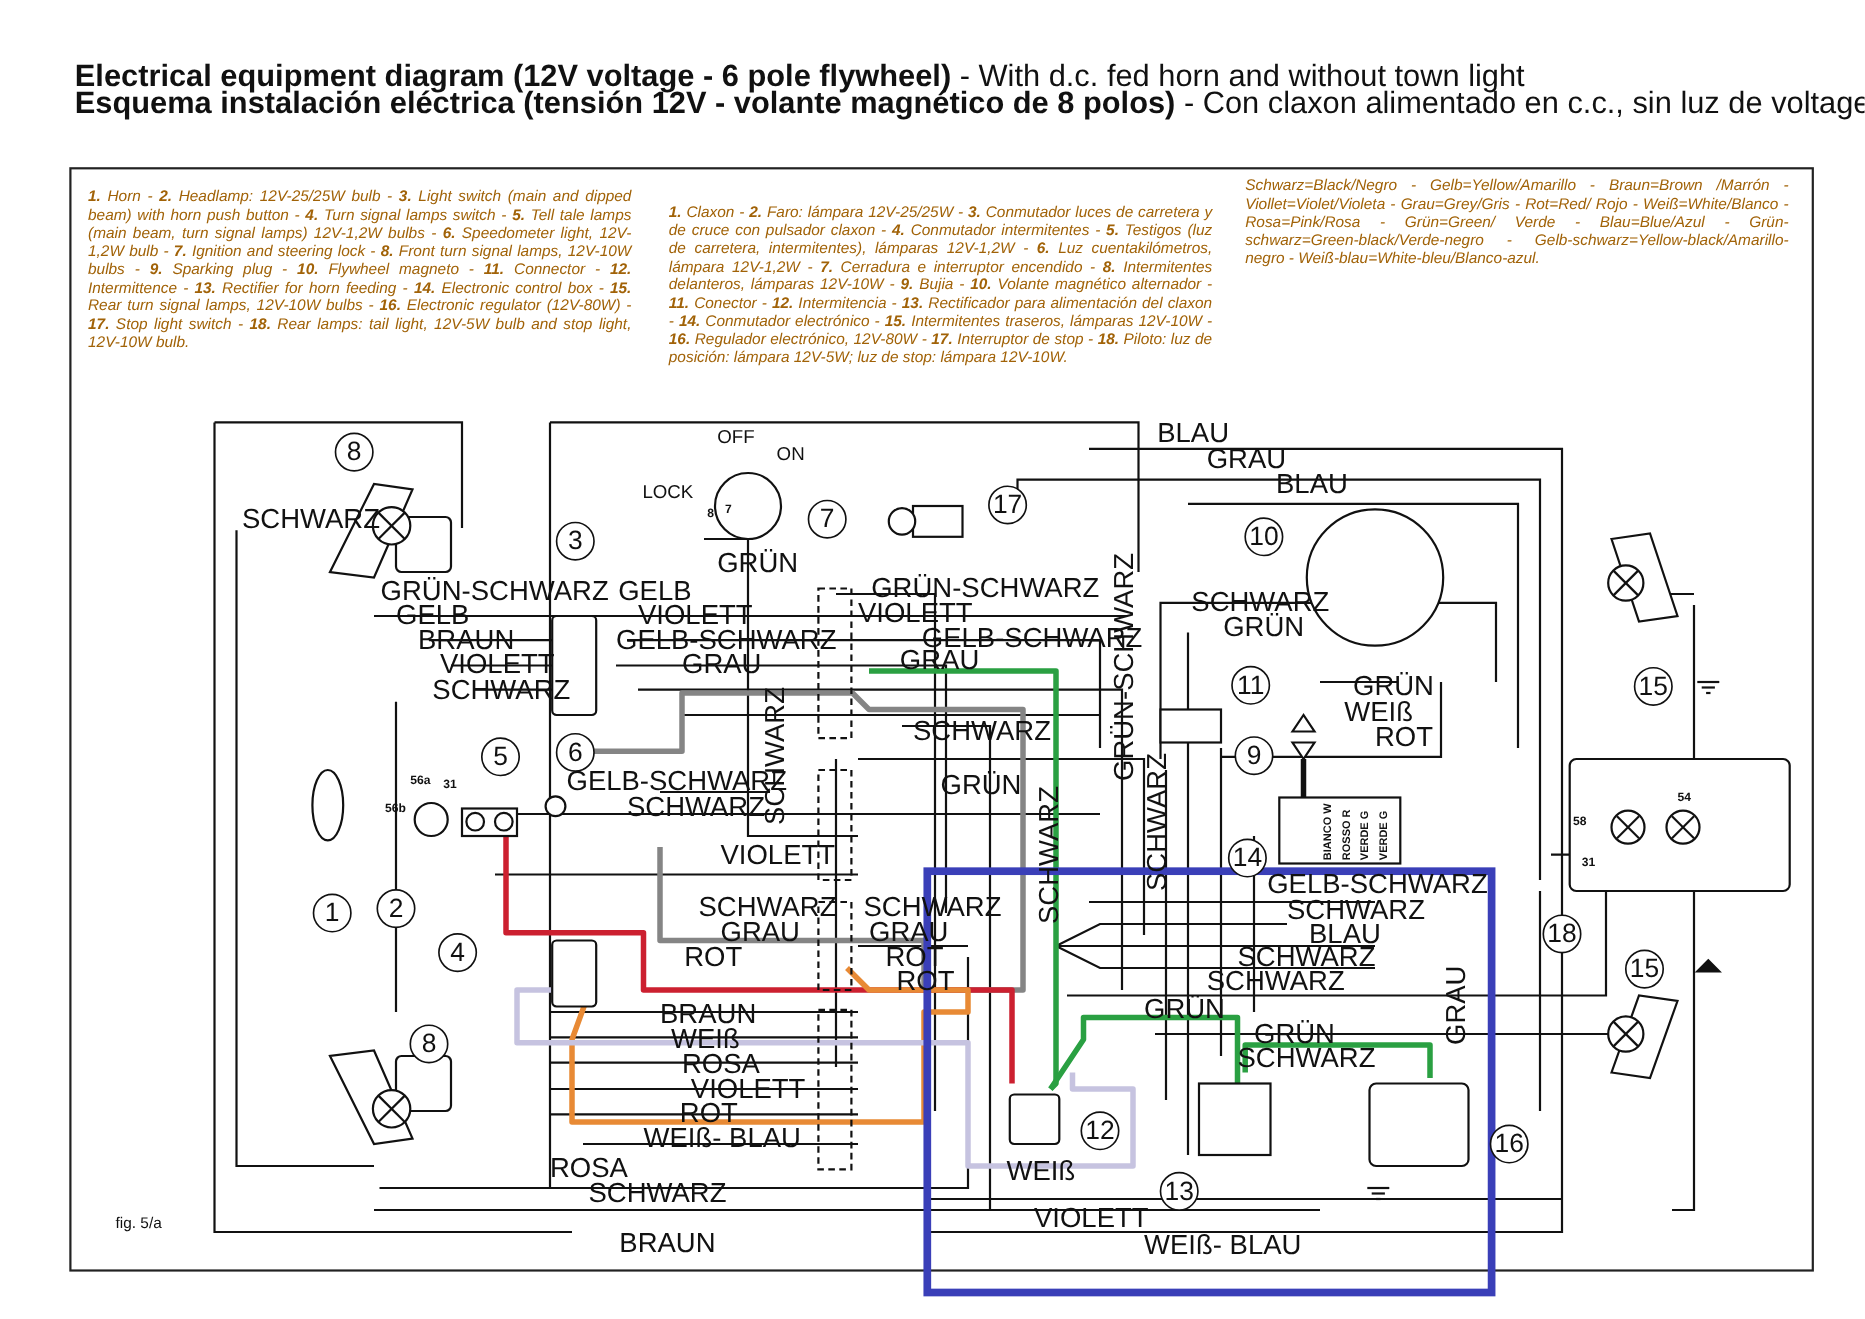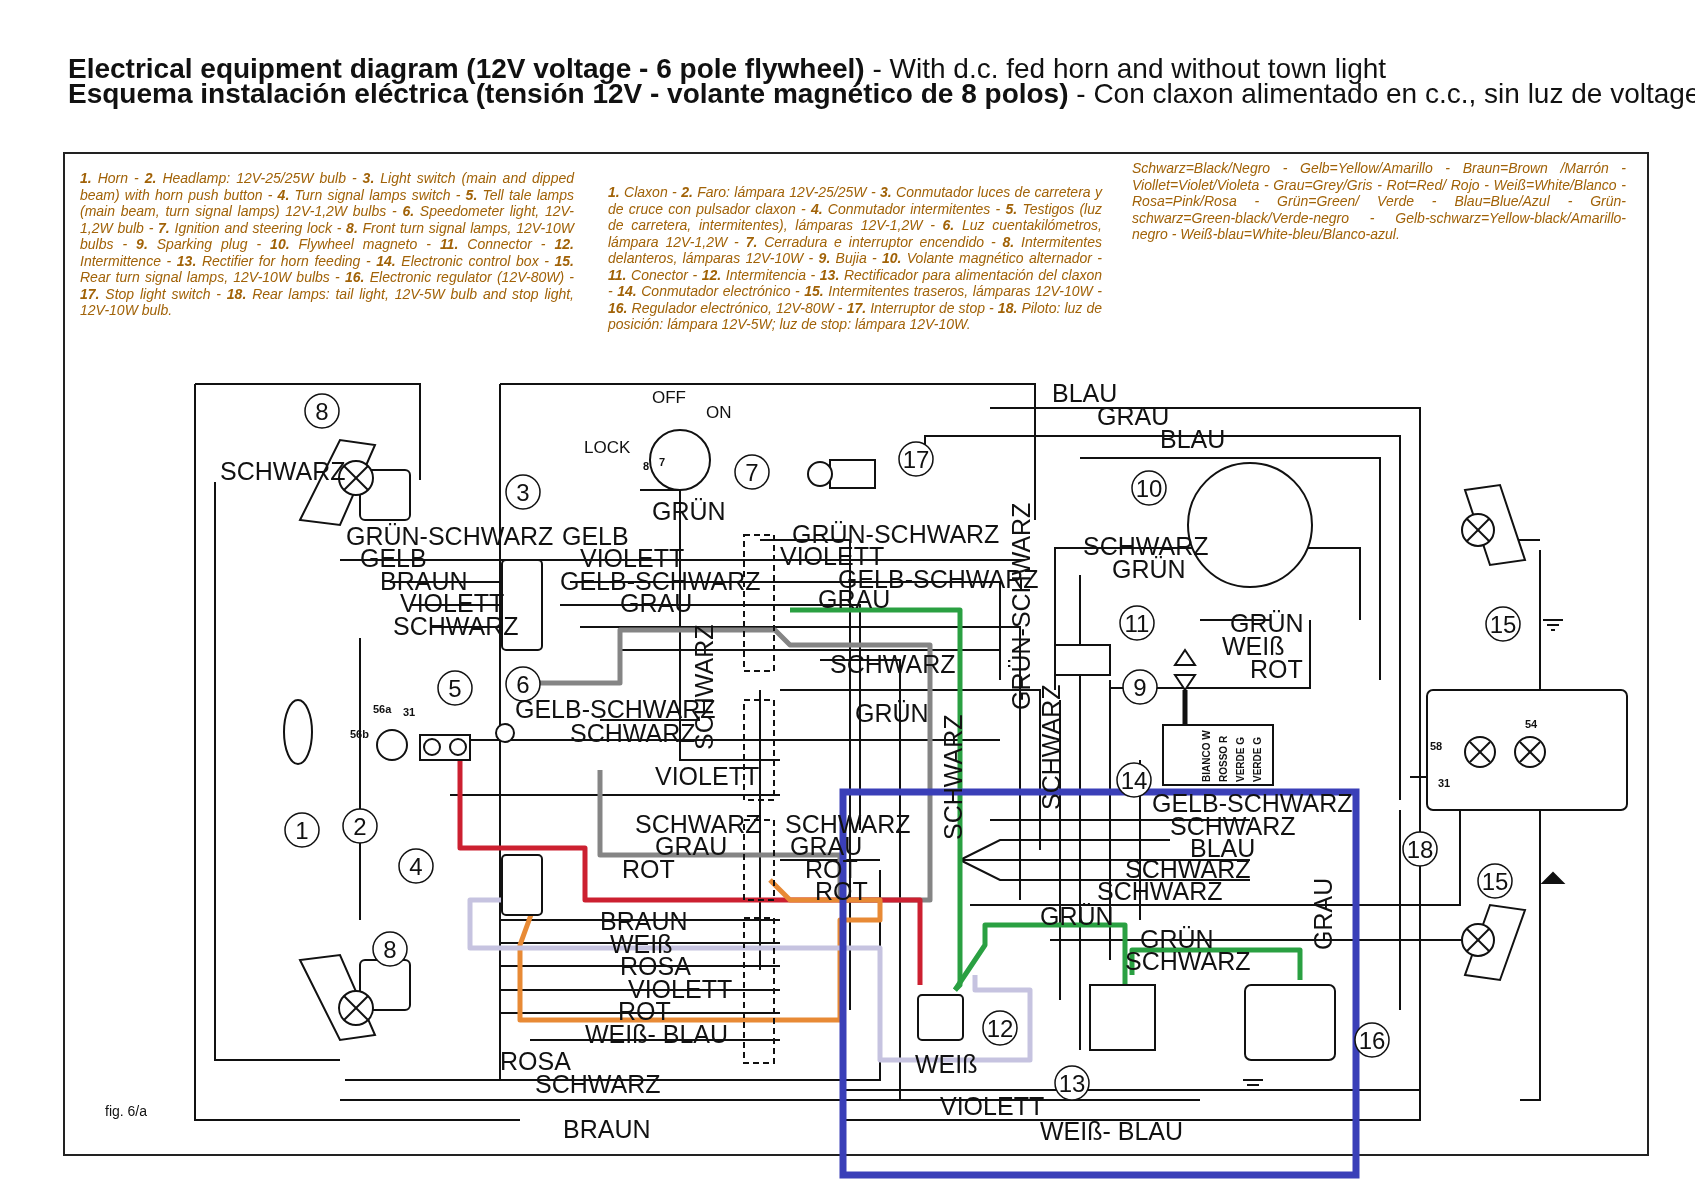--- a/index.html
+++ b/index.html
@@ -25,21 +25,21 @@
 
 <div id="t1" class="title"><b>Electrical equipment diagram (12V voltage - 6 pole flywheel)</b><span> - With d.c. fed horn and without town light</span></div>
 <div id="t2" class="title"><b>Esquema instalación eléctrica (tensión 12V - volante magnético de 8 polos)</b><span> - Con claxon alimentado en c.c., sin luz de voltage</span></div>
 
 <div class="frame"></div>
 
 <div id="leg-en" class="legend"><b>1.</b><span> Horn - </span><b>2.</b><span> Headlamp: 12V-25/25W bulb - </span><b>3.</b><span> Light switch (main and dipped beam) with horn push button - </span><b>4.</b><span> Turn signal lamps switch - </span><b>5.</b><span> Tell tale lamps (main beam, turn signal lamps) 12V-1,2W bulbs - </span><b>6.</b><span> Speedometer light, 12V-1,2W bulb - </span><b>7.</b><span> Ignition and steering lock - </span><b>8.</b><span> Front turn signal lamps, 12V-10W bulbs - </span><b>9.</b><span> Sparking plug - </span><b>10.</b><span> Flywheel magneto - </span><b>11.</b><span> Connector - </span><b>12.</b><span> Intermittence - </span><b>13.</b><span> Rectifier for horn feeding - </span><b>14.</b><span> Electronic control box - </span><b>15.</b><span> Rear turn signal lamps, 12V-10W bulbs - </span><b>16.</b><span> Electronic regulator (12V-80W) - </span><b>17.</b><span> Stop light switch - </span><b>18.</b><span> Rear lamps: tail light, 12V-5W bulb and stop light, 12V-10W bulb.</span></div>
 <div id="leg-es" class="legend"><b>1.</b><span> Claxon - </span><b>2.</b><span> Faro: lámpara 12V-25/25W - </span><b>3.</b><span> Conmutador luces de carretera y de cruce con pulsador claxon - </span><b>4.</b><span> Conmutador intermitentes - </span><b>5.</b><span> Testigos (luz de carretera, intermitentes), lámparas 12V-1,2W - </span><b>6.</b><span> Luz cuentakilómetros, lámpara 12V-1,2W - </span><b>7.</b><span> Cerradura e interruptor encendido - </span><b>8.</b><span> Intermitentes delanteros, lámparas 12V-10W - </span><b>9.</b><span> Bujia - </span><b>10.</b><span> Volante magnético alternador - </span><b>11.</b><span> Conector - </span><b>12.</b><span> Intermitencia - </span><b>13.</b><span> Rectificador para alimentación del claxon - </span><b>14.</b><span> Conmutador electrónico - </span><b>15.</b><span> Intermitentes traseros, lámparas 12V-10W - </span><b>16.</b><span> Regulador electrónico, 12V-80W - </span><b>17.</b><span> Interruptor de stop - </span><b>18.</b><span> Piloto: luz de posición: lámpara 12V-5W; luz de stop: lámpara 12V-10W.</span></div>
 <div id="leg-col" class="legend">Schwarz=Black/Negro - Gelb=Yellow/Amarillo - Braun=Brown /Marrón - Viollet=Violet/Violeta - Grau=Grey/Gris - Rot=Red/ Rojo - Weiß=White/Blanco - Rosa=Pink/Rosa - Grün=Green/ Verde - Blau=Blue/Azul - Grün-schwarz=Green-black/Verde-negro - Gelb-schwarz=Yellow-black/Amarillo-negro - Weiß-blau=White-bleu/Blanco-azul.</div>
 
-<div id="fig-label">fig. 6/a</div>
+<div id="fig-label">fig. 5/a</div>
 
 <svg id="diagram" width="1695" height="1199" viewBox="0 0 1695 1199">
   <g fill="none" stroke="#111" stroke-width="2">
 
     <polyline points="195,384 195,1120 520,1120"></polyline>
     <polyline points="195,384 420,384 420,480"></polyline>
     <polyline points="500,384 1035,384 1035,520"></polyline>
     <polyline points="500,384 500,1080"></polyline>
     <polyline points="215,482 215,1060 340,1060"></polyline>
     <polyline points="990,408 1420,408 1420,810"></polyline>

